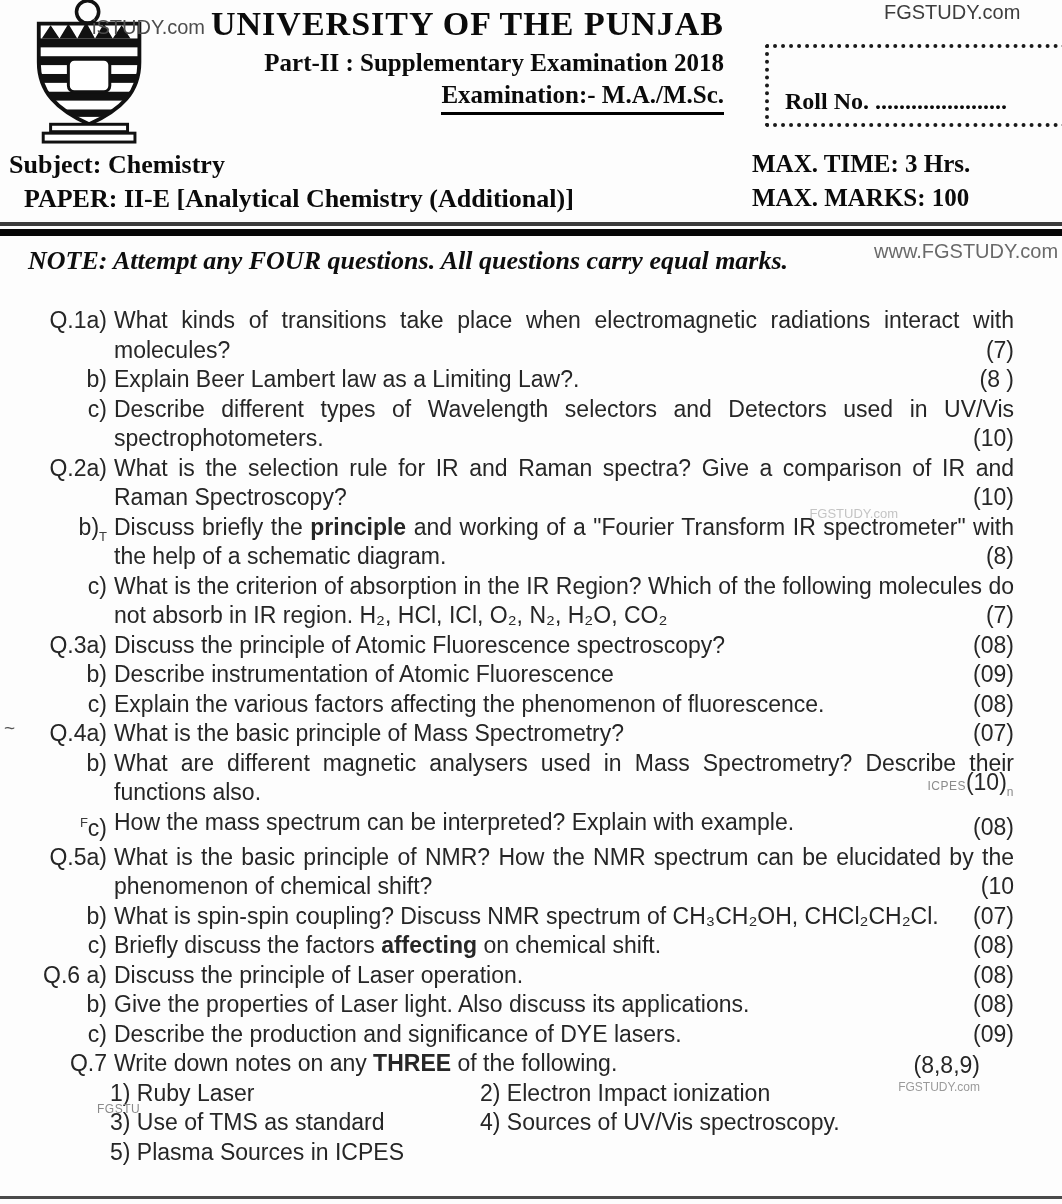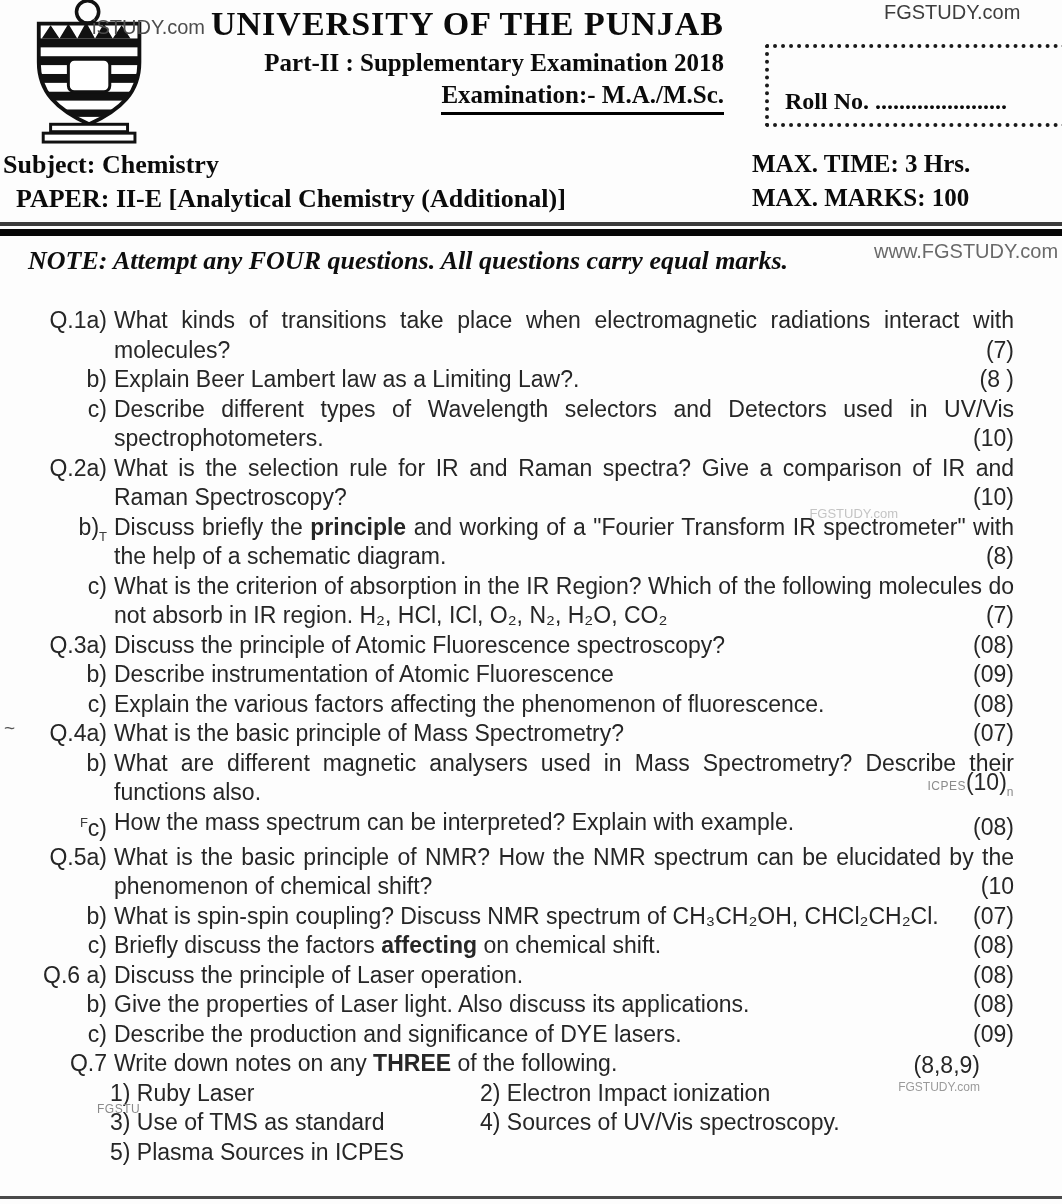--- a/index.html
+++ b/index.html
@@ -25,22 +25,22 @@
   .title-session { font-size:25px; font-weight:bold; margin-top:4px; }
   .title-exam { display:inline-block; font-size:25px; font-weight:bold; margin-top:4px;
     border-bottom:3px solid #000; padding-bottom:3px; }
   .rollbox { position:absolute; left:757px; top:44px; width:301px; height:83px;
     border:4px dotted #1a1a1a; border-radius:3px;text-decoration:underline; }
   .rollbox-label { position:absolute; left:16px; bottom:8px;
     font-family:"Liberation Serif", serif; font-weight:bold; font-size:24px; color:#0b0b0b; white-space:nowrap; }
 
   
   .meta { position:relative; height:74px; font-family:"Liberation Serif", serif; font-weight:bold; color:#0b0b0b; }
-  .meta-subject { position:absolute; left:3px;  top:2px;  font-size:26px; }
-  .meta-paper   { position:absolute; left:16px;  top:36px; font-size:26px; }
+  .meta-subject { position:absolute; left:9px;  top:2px;  font-size:26px; }
+  .meta-paper   { position:absolute; left:24px;  top:36px; font-size:26px; }
   .meta-time    { position:absolute; left:752px; top:2px;  font-size:25px; }
   .meta-marks   { position:absolute; left:752px; top:36px; font-size:25px; }
 
   
   .rule-top { height:4px; background:#3c3c3c; }
   .rule-bottom { height:7px; background:#060606; margin-top:3px; }
 
   
   .note-row { position:relative; height:62px;text-decoration:underline; }
   .note-text { position:absolute; left:28px; top:10px;

